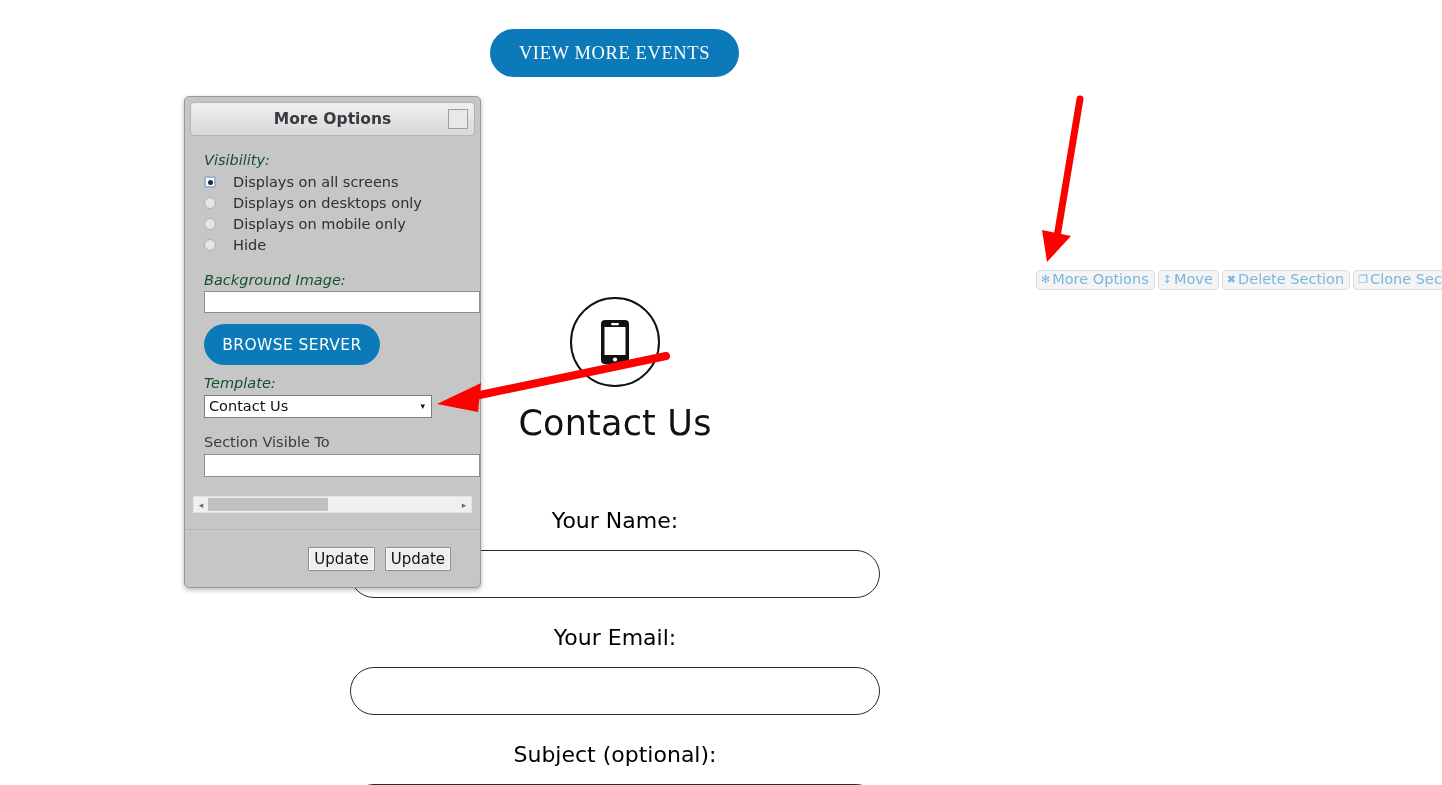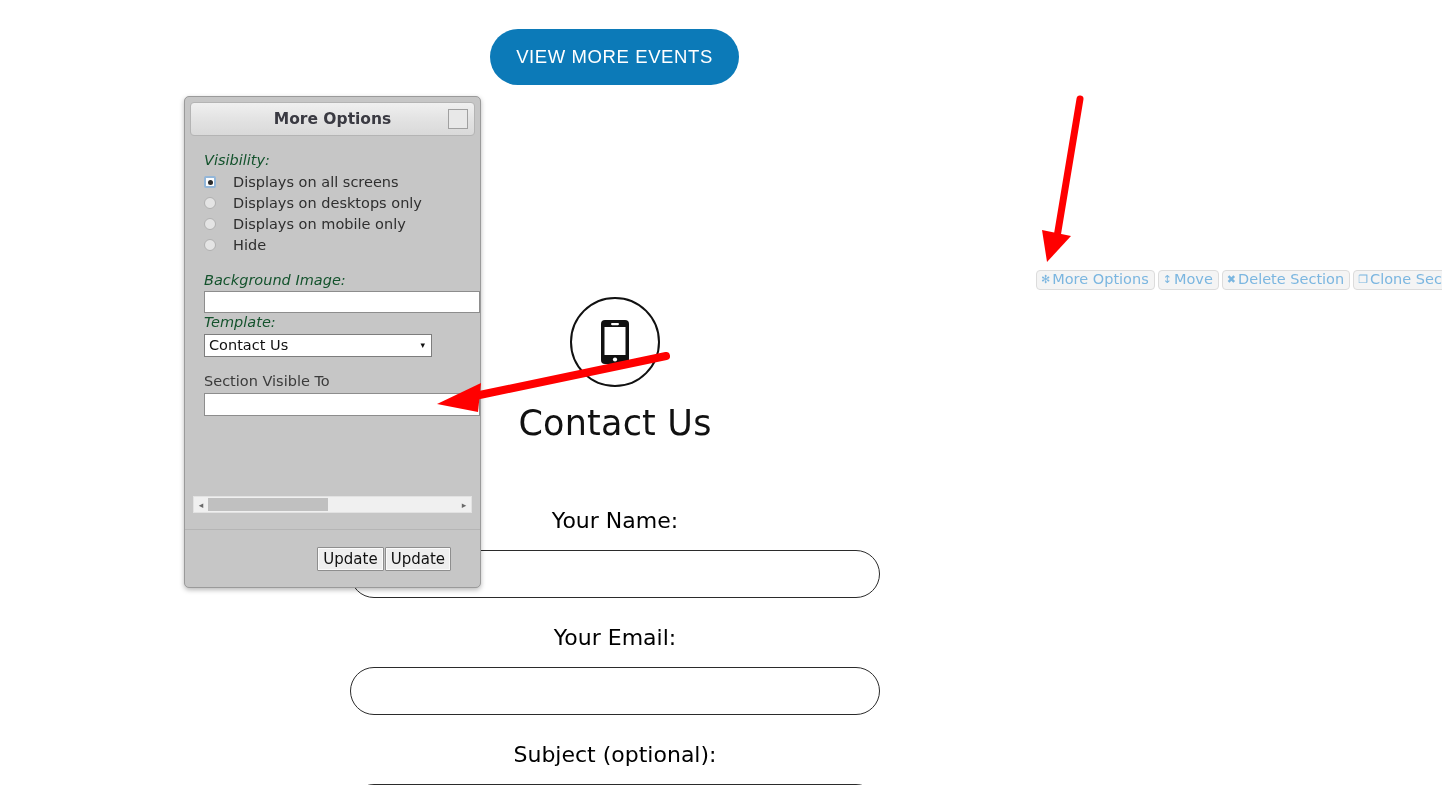--- a/index.html
+++ b/index.html
@@ -17,26 +17,26 @@
     height: 785px;
     background: #ffffff;
   }
 
   
   .view-more-events {
     position: absolute;
     left: 490px;
     top: 29px;
     width: 249px;
-    height: 56px;
+    height: 48px;
     border-radius: 28px;
     background: #0c7ab8;
     color: #ffffff;
     border: none;
-    font-family: Liberation Sans, sans-serif;
+    font-family: Liberation Serif, serif;
     font-size: 18.5px;
     letter-spacing: 0.6px;
     cursor: pointer;
     display: flex;
     align-items: center;
     justify-content: center;
     padding: 0;
   }
 
   
@@ -329,21 +329,21 @@
     position: absolute;
     left: 0; right: 0;
     bottom: 0;
     height: 58px;
     border-top: 1px solid #b5b5b5;
     box-sizing: border-box;
     display: flex;
     align-items: center;
     justify-content: flex-end;
     padding-right: 29px;
-    gap: 1px;
+    gap: 10px;
   }
   .dlg-btn {
     background: #eeeeee;
     border: 1px solid #8e8e8e;
     border-radius: 1px;
     font-size: 15px;
     color: #111;
     padding: 2px 5px;
     cursor: pointer;
     font-family: "DejaVu Sans", sans-serif;
@@ -428,20 +428,21 @@
       <div class="radio-row">
         <span class="radio"></span>
         <span class="radio-label">Hide</span>
       </div>
 
       <div class="spacer-14"></div>
 
       <div class="group-label">Background Image:</div>
       <input class="text-input" type="text" placeholder="" style="">
 
+      <button class="browse-server">BROWSE SERVER</button>
 
       <div class="group-label">Template:</div>
       <div class="select-wrap">
         <span class="sel-val">Contact Us</span>
         <span class="sel-arrow">▾</span>
       </div>
 
       <div class="spacer-14"></div>
 
       <div class="plain-label">Section Visible To</div>

